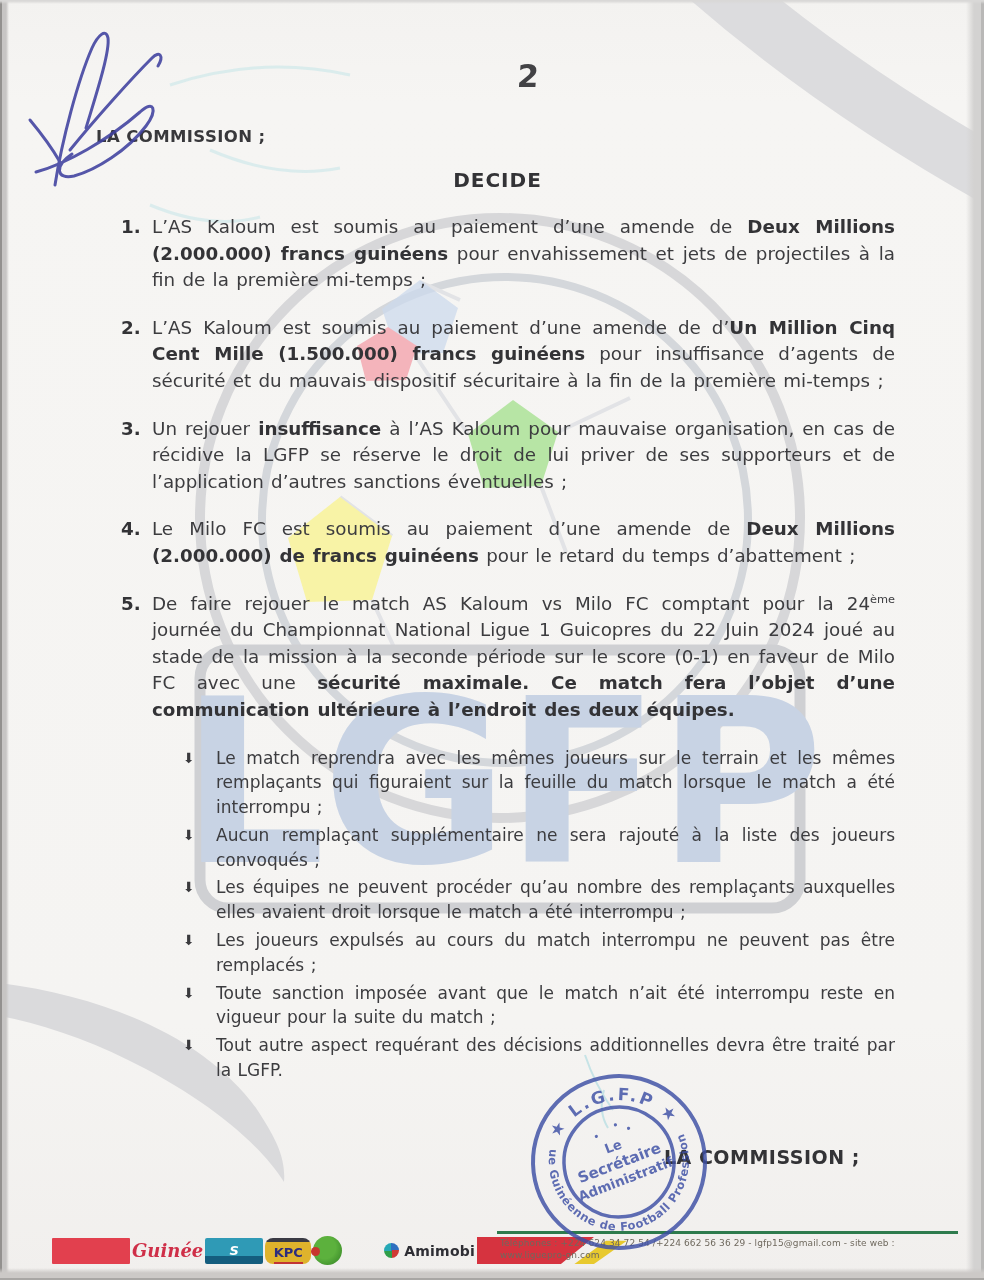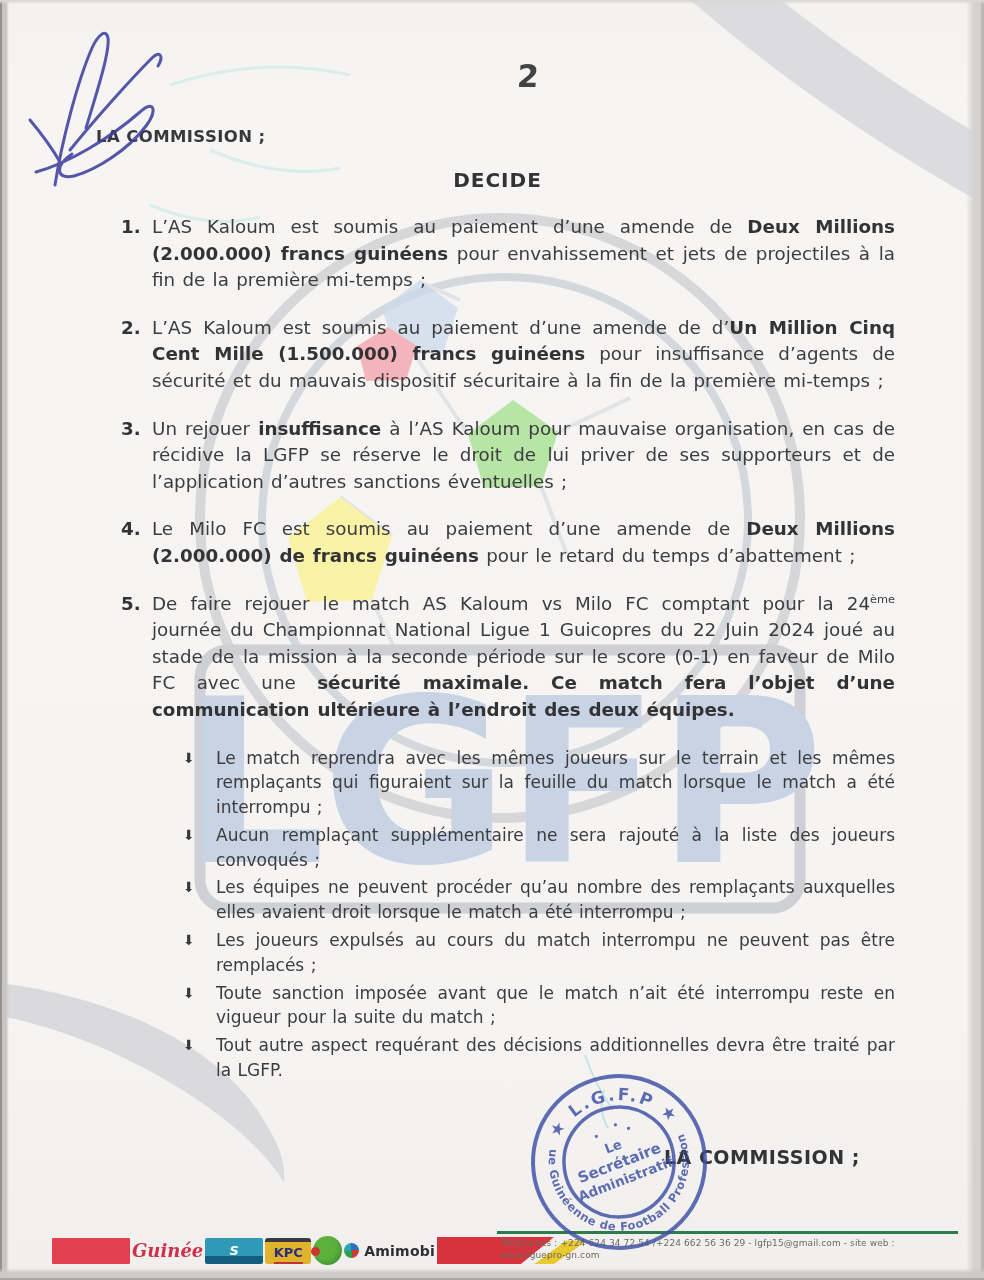--- a/index.html
+++ b/index.html
@@ -55,29 +55,29 @@
   
   .footer { position:absolute; left:0; right:0; top:1228px; height:52px; z-index:2; }
   .logos  { position:absolute; left:52px; top:8px; display:flex; align-items:center; gap:2px; }
   .logo-guinee-flag { width:78px; height:26px; background:#e2404e; border-radius:1px; }
   .logo-guinee-text { font-family:"DejaVu Serif","Liberation Serif",serif; font-style:italic;
                       font-weight:bold; font-size:18px; color:#cf2f48; }
   .logo-teal { width:58px; height:26px; background:linear-gradient(180deg,#2f9ab6 0 70%,#145d7e 70% 100%);
                color:#fff; font-size:13px; font-weight:bold; font-style:italic;
                display:flex; align-items:center; justify-content:center; border-radius:2px; }
   .logo-kpc { width:46px; height:26px; background:linear-gradient(180deg,#3a3a44 0 4px,#dfb32c 4px 100%);
-              display:flex; align-items:flex-end; justify-content:center; border-radius:3px; }
+              display:flex; align-items:flex-end; justify-content:center; border-radius:8px; }
   .logo-kpc span { font-size:13px; font-weight:bold; color:#2d2d7e; line-height:19px;
                    border-bottom:2px solid #c23434; }
   .logo-green { width:29px; height:29px; border-radius:50%;
                 background:radial-gradient(circle at 40% 40%, #5cb13d 0 45%, #2f7d22 100%);
                 position:relative; }
   .logo-green::after { content:""; position:absolute; left:-2px; top:11px; width:9px; height:9px;
                        border-radius:50%; background:#c8362e; }
-  .logo-ami { display:flex; align-items:center; gap:5px; }
+  .logo-ami { display:flex; align-items:center; gap:5px;margin-left:40px; }
   .ami-ball { width:15px; height:15px; border-radius:50%;
               background:conic-gradient(#2e6fc0 0 25%, #d03a35 25% 50%, #2f9e49 50% 75%, #25a8b5 75% 100%); }
   .ami-text { font-size:14px; font-weight:bold; color:#2e2e34; letter-spacing:.2px; }
   .logo-redband { position:relative; width:150px; height:27px; }
   .logo-redband .red { position:absolute; inset:0; background:#d6333f;
                        clip-path:polygon(0 0, 78% 0, 56% 100%, 0 100%); }
   .logo-redband .yellow { position:absolute; inset:0; background:#e8c92e;
                           clip-path:polygon(86% 14%, 100% 14%, 78% 100%, 65% 100%); }
   .footer-line { position:absolute; left:497px; top:3px; width:461px; height:3px; background:#2e7b4d; }
   .footer-address { position:absolute; left:500px; top:10px; width:458px;

